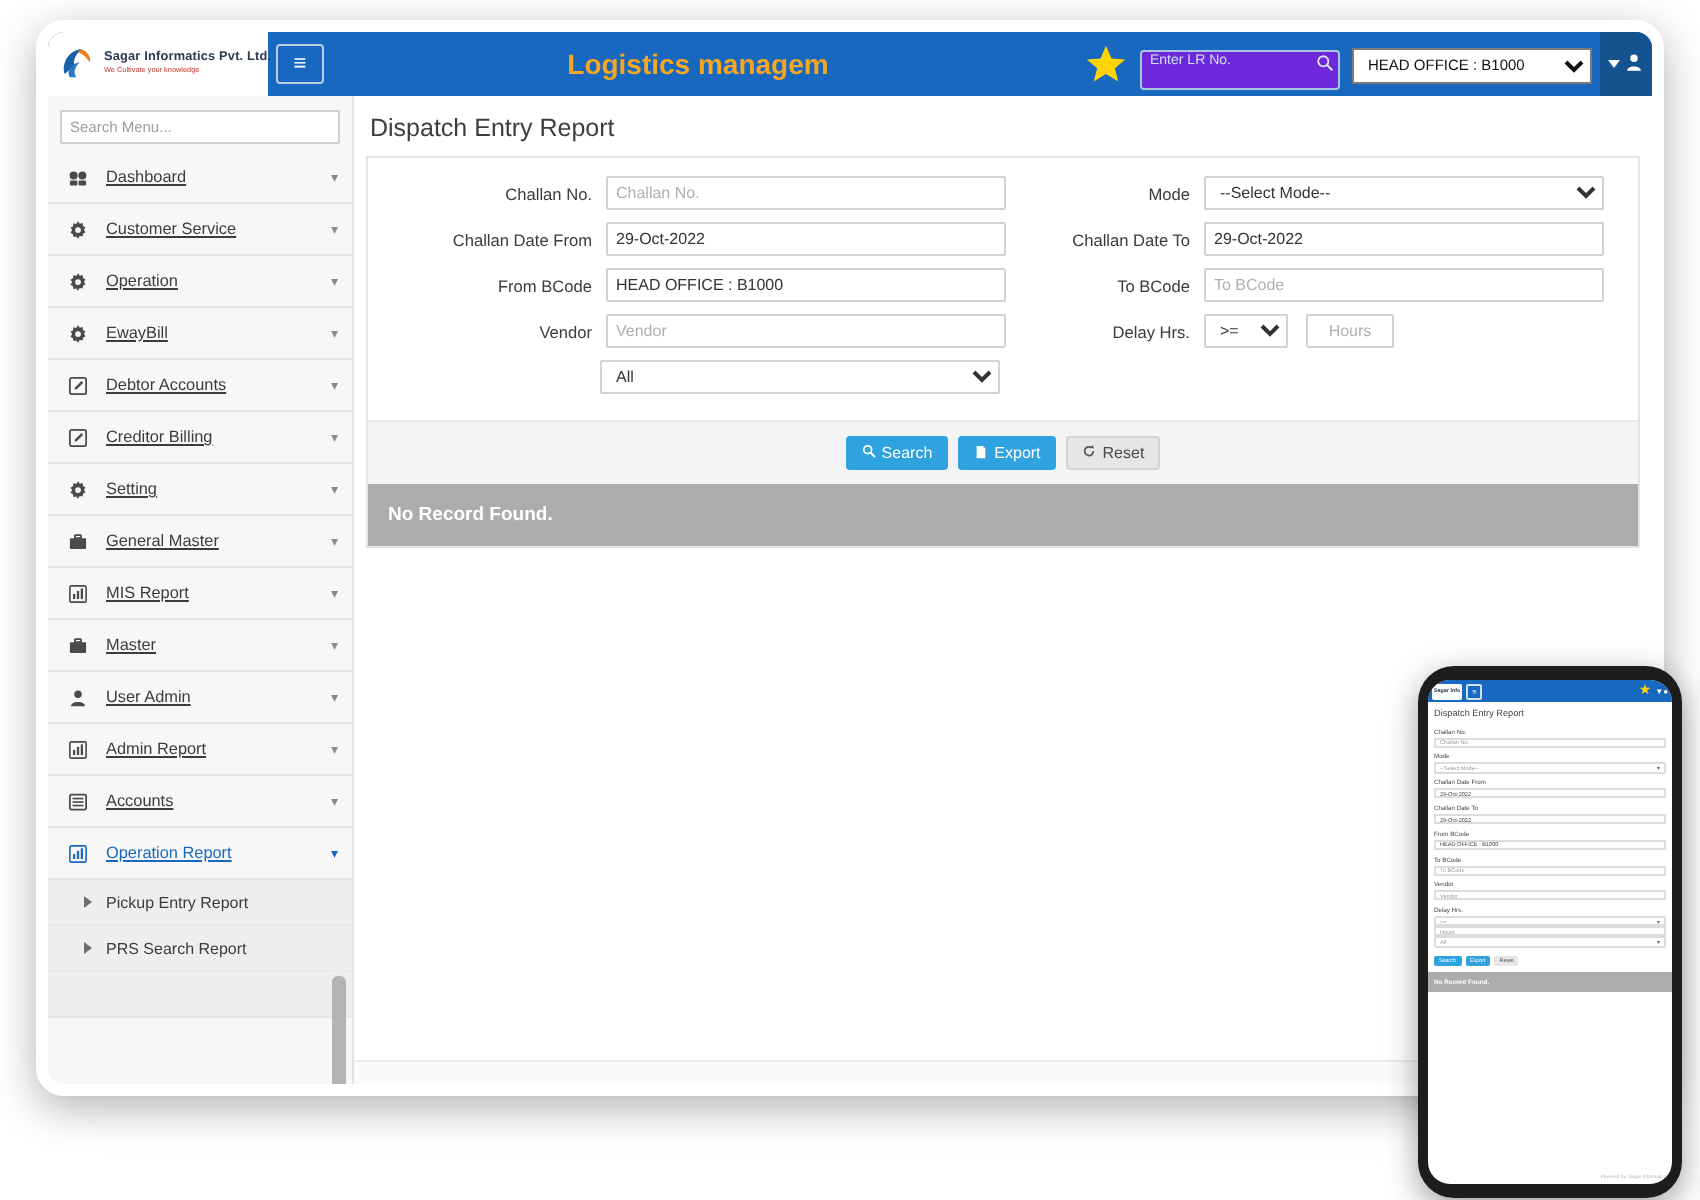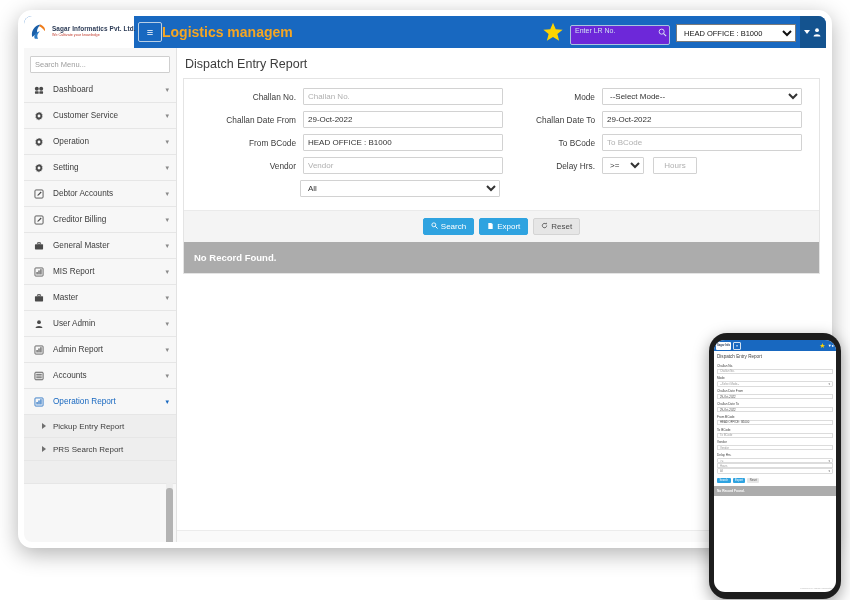--- a/index.html
+++ b/index.html
@@ -19,21 +19,21 @@
 
   
   .topbar{height:32px;background:#1868c0;display:flex;align-items:stretch;}
   .logo-box{width:110px;background:#ffffff;display:flex;align-items:center;padding-left:5px;box-sizing:border-box;}
   .logo-mark{width:20px;height:20px;flex:0 0 20px;position:relative;margin-right:3px;}
   .logo-txt{line-height:1.05;}
   .logo-name{font-size:6.4px;font-weight:bold;color:#2b3a55;white-space:nowrap;letter-spacing:.1px;}
   .logo-tag{font-size:3.7px;color:#c0392b;white-space:nowrap;margin-top:1px;}
   .burger{width:22px;height:18px;margin:auto 0 auto 4px;background:#1868c0;border:1px solid #b9cfe6;
           border-radius:2px;color:#fff;font-size:11px;display:flex;align-items:center;justify-content:center;}
-  .brand{flex:1;display:flex;align-items:center;position:relative;}
+  .brand{flex:1;display:flex;align-items:center;justify-content:center;position:relative;}
   .brand-title{color:#f5a623;font-size:14px;font-weight:bold;white-space:nowrap;overflow:hidden;
                max-width:170px;text-overflow:clip;}
   .star{width:22px;height:22px;margin:auto 6px;}
   .lr-search{position:relative;width:100px;margin:auto 0;}
   .lr-search input{width:100%;height:20px;box-sizing:border-box;border:1px solid #a9c4df;background:#6d28d9;
     color:#dbe9f7;font-size:7px;padding:0 14px 10px 4px;border-radius:2px;font-family:inherit;}
   .lr-search input::placeholder{color:#cfe0f2;}
   .lr-ico{position:absolute;right:3px;top:4px;width:9px;height:9px;}
   .office{margin:auto 4px auto 6px;}
   .office select{height:18px;width:120px;font-size:7.5px;border:1px solid #7a7a7a;background:#fff;
@@ -44,21 +44,21 @@
   
   .body{display:flex;height:506px;}
   .sidebar{width:152px;background:#f7f7f7;border-right:1px solid #e2e2e2;position:relative;overflow:hidden;}
   .menu-search{padding:5px 6px 4px 6px;}
   .menu-search input{width:100%;height:17px;box-sizing:border-box;border:1px solid #cfcfcf;background:#fff;
     font-size:7.5px;color:#555;padding-left:4px;font-family:inherit;border-radius:1px;}
   .menu-search input::placeholder{color:#9d9d9d;}
   .mi{height:26px;display:flex;align-items:center;padding:0 7px 0 8px;border-bottom:1px solid #e6e6e6;
       background:#f7f7f7;box-sizing:border-box;}
   .mi .ic{width:14px;flex:0 0 14px;display:flex;align-items:center;justify-content:center;margin-right:7px;color:#4a4a4a;}
-  .mi .lb{flex:1;font-size:8.2px;color:#3c3c3c;white-space:nowrap;}
+  .mi .lb{flex:1;font-size:8.2px;color:#3c3c3c;white-space:nowrap;text-decoration:underline;}
   .mi .ch{font-size:7px;color:#8a8a8a;}
   .mi.active .lb{color:#1868c0;}
   .mi.active .ic{color:#1868c0;}
   .mi.active .ch{color:#1868c0;}
   .sub{height:23px;display:flex;align-items:center;padding-left:18px;border-bottom:1px solid #e6e6e6;
       background:#eeeeee;box-sizing:border-box;}
   .sub .ar{width:0;height:0;border-top:3px solid transparent;border-bottom:3px solid transparent;
            border-left:4px solid #6f6f6f;margin-right:7px;}
   .sub .lb{font-size:8px;color:#3c3c3c;white-space:nowrap;}
   .sb-track{position:absolute;right:3px;top:434px;width:7px;height:76px;background:#ededed;border-radius:3px;}
@@ -216,41 +216,51 @@
               <span class="lb">Operation</span>
               <span class="ch">▾</span>
             </div>
             <div class="mi">
               <span class="ic">
                 <svg viewBox="0 0 16 16" width="10" height="10" fill="currentColor">
                   <path d="M8 1 l1.4 1.9 2.3-.5 .3 2.3 2 1.2-1.3 1.9 1.3 1.9-2 1.2-.3 2.3-2.3-.5L8 15l-1.4-1.9-2.3.5-.3-2.3-2-1.2L3.3 8 2 6.1l2-1.2.3-2.3 2.3.5z"></path>
                   <circle cx="8" cy="8" r="2.3" fill="#f7f7f7"></circle>
                 </svg>
               </span>
-              <span class="lb">Setting</span>
+              <span class="lb">EwayBill</span>
               <span class="ch">▾</span>
             </div>
             <div class="mi">
               <span class="ic">
                 <svg viewBox="0 0 16 16" width="10" height="10" fill="currentColor">
                   <rect x="1.5" y="1.5" width="13" height="13" rx="1.6" fill="none" stroke="currentColor" stroke-width="1.4"></rect>
                   <path d="M10.8 4 l1.4 1.4 -5 5 -1.9 .5 .5-1.9z"></path>
                 </svg>
               </span>
               <span class="lb">Debtor Accounts</span>
               <span class="ch">▾</span>
             </div>
             <div class="mi">
               <span class="ic">
                 <svg viewBox="0 0 16 16" width="10" height="10" fill="currentColor">
                   <rect x="1.5" y="1.5" width="13" height="13" rx="1.6" fill="none" stroke="currentColor" stroke-width="1.4"></rect>
                   <path d="M10.8 4 l1.4 1.4 -5 5 -1.9 .5 .5-1.9z"></path>
                 </svg>
               </span>
               <span class="lb">Creditor Billing</span>
+              <span class="ch">▾</span>
+            </div>
+            <div class="mi">
+              <span class="ic">
+                <svg viewBox="0 0 16 16" width="10" height="10" fill="currentColor">
+                  <path d="M8 1 l1.4 1.9 2.3-.5 .3 2.3 2 1.2-1.3 1.9 1.3 1.9-2 1.2-.3 2.3-2.3-.5L8 15l-1.4-1.9-2.3.5-.3-2.3-2-1.2L3.3 8 2 6.1l2-1.2.3-2.3 2.3.5z"></path>
+                  <circle cx="8" cy="8" r="2.3" fill="#f7f7f7"></circle>
+                </svg>
+              </span>
+              <span class="lb">Setting</span>
               <span class="ch">▾</span>
             </div>
             <div class="mi">
               <span class="ic">
                 <svg viewBox="0 0 16 16" width="10" height="10" fill="currentColor">
                   <rect x="1.5" y="5" width="13" height="8.5" rx="1"></rect>
                   <rect x="5.5" y="2.5" width="5" height="2.4" rx=".6" fill="none" stroke="currentColor" stroke-width="1.4"></rect>
                 </svg>
               </span>
               <span class="lb">General Master</span>

